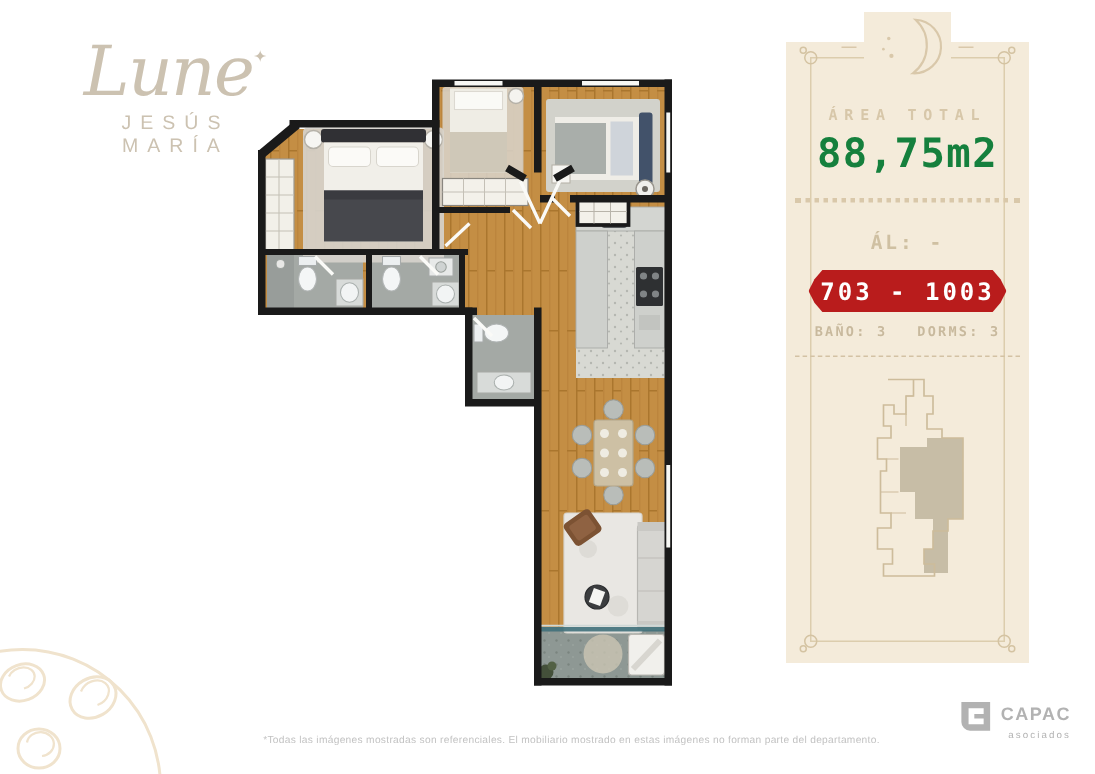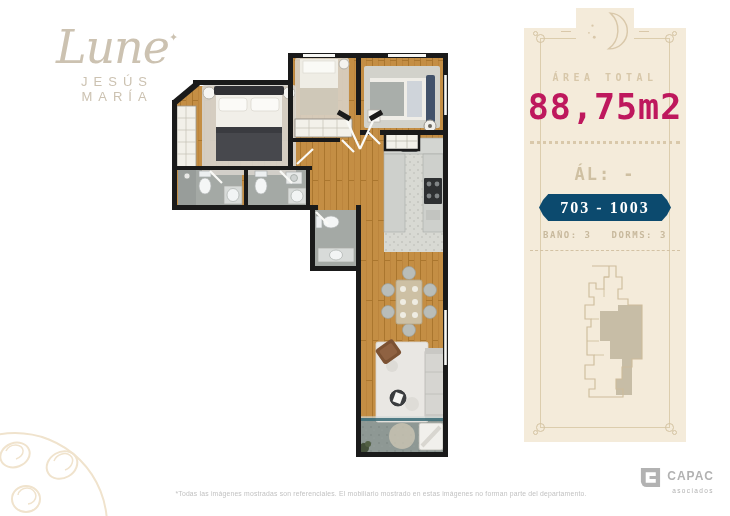--- a/index.html
+++ b/index.html
@@ -21,26 +21,26 @@
   .sw-tr{right:-5px;top:-5px}.sw-tr::after{right:-4px;top:-4px}
   .sw-bl{left:-5px;bottom:-5px}.sw-bl::after{left:-4px;bottom:-4px}
   .sw-br{right:-5px;bottom:-5px}.sw-br::after{right:-4px;bottom:-4px}
   .moonwrap{position:absolute;left:50%;transform:translateX(-50%);top:-20px;background:#f4ebda00;
             display:flex;align-items:center;gap:5px;}
   .moonwrap .dash{width:10px;height:0;border-top:1.5px solid #d9c8aa;}
   .moonbg{background:#f4ebda;padding:0 4px;}
   .card-content{position:absolute;left:0;right:0;top:44px;display:flex;flex-direction:column;align-items:center;
                 font-family:"DejaVu Sans Mono",monospace;}
   .area-label{font-size:10px;font-weight:bold;letter-spacing:4.5px;color:#d7c7a9;}
-  .area-value{font-size:35px;font-weight:bold;letter-spacing:1px;color:#be185d;margin-top:4px;}
+  .area-value{font-size:27px;font-weight:bold;letter-spacing:1px;color:#15803d;margin-top:4px;}
   .div-dot{width:150px;border-top:3px dotted #d9c8aa;margin-top:14px;}
-  .al-label{font-size:17px;font-weight:bold;letter-spacing:2px;color:#cfc0a2;margin-top:20px;}
-  .badge{margin-top:10px;width:132px;padding:5px 0 4px;background:#0c4a6e;color:#fff;text-align:center;
+  .al-label{font-size:13px;font-weight:bold;letter-spacing:2px;color:#cfc0a2;margin-top:20px;}
+  .badge{margin-top:10px;width:132px;padding:5px 0 4px;background:#b91c1c;color:#fff;text-align:center;
          font-size:16px;font-weight:bold;letter-spacing:2px;
-         clip-path:polygon(0% 50%,3% 22%,7% 0%,93% 0%,97% 22%,100% 50%,97% 78%,93% 100%,7% 100%,3% 78%);font-family:Liberation Serif, serif;}
+         clip-path:polygon(0% 50%,3% 22%,7% 0%,93% 0%,97% 22%,100% 50%,97% 78%,93% 100%,7% 100%,3% 78%);}
   .counts{display:flex;gap:20px;margin-top:9px;font-size:9px;font-weight:bold;letter-spacing:1.5px;color:#c8b99d;}
   .div-dash{width:150px;border-top:1.5px dashed #d3c2a4;margin-top:10px;}
   .keyplan{margin-top:12px;}
   .park{margin-top:8px;font-size:9px;font-weight:bold;letter-spacing:3.5px;color:#ccbd9f;line-height:14px;text-align:center;}
 
   
   .disclaimer{position:absolute;left:175px;top:490px;width:412px;text-align:center;
               font-size:6.8px;color:#c2c2c2;letter-spacing:.2px;}
   .capac{position:absolute;right:16px;top:466px;display:flex;align-items:flex-start;gap:5px;color:#b2b2b2;}
   .capac .txt{display:flex;flex-direction:column;align-items:flex-end;}

